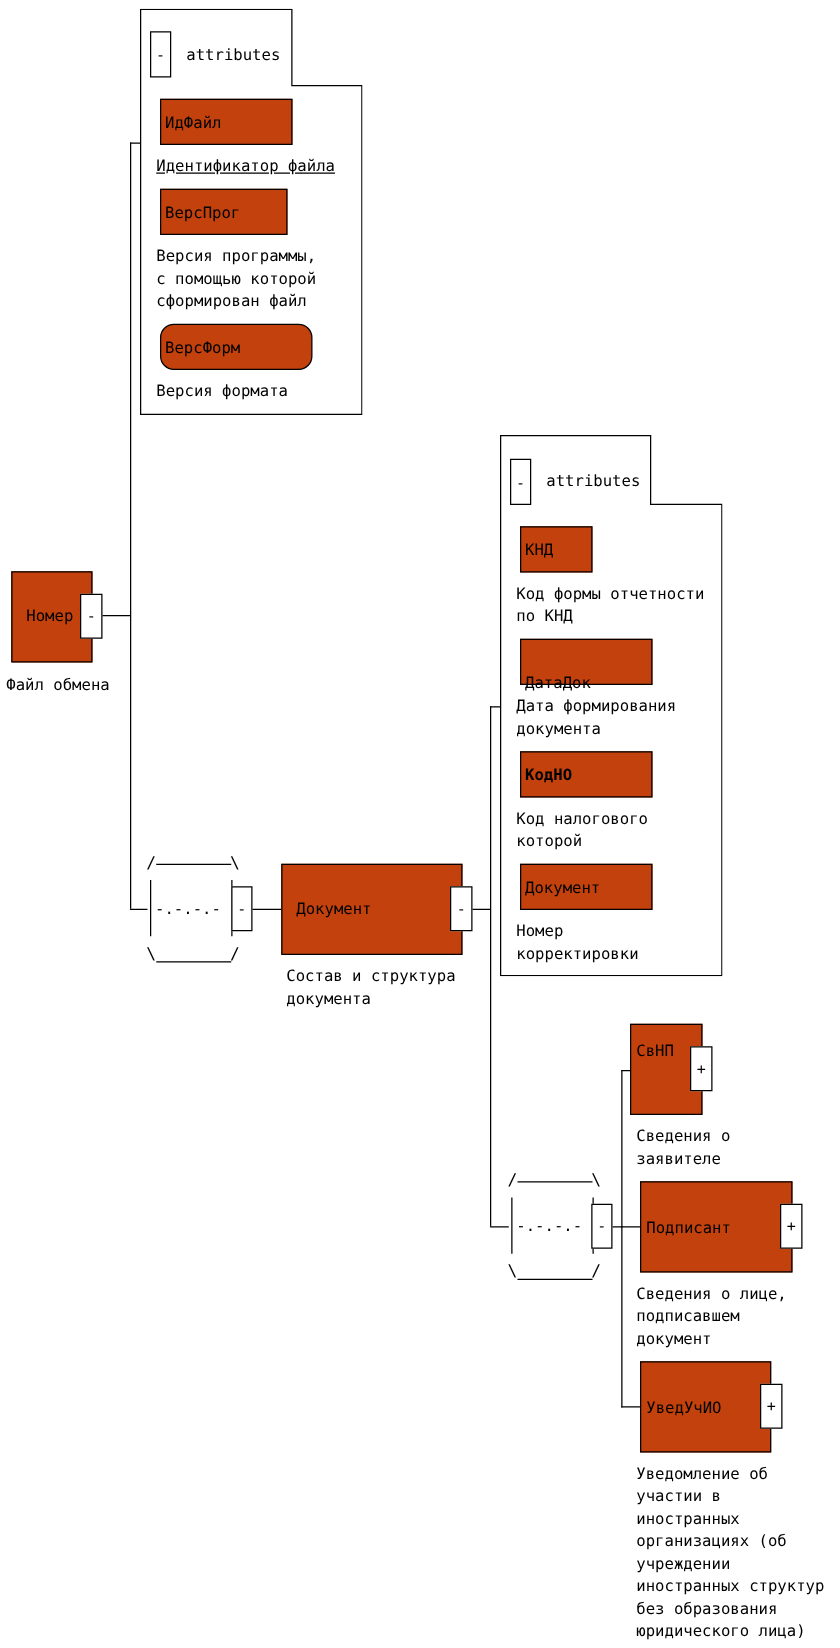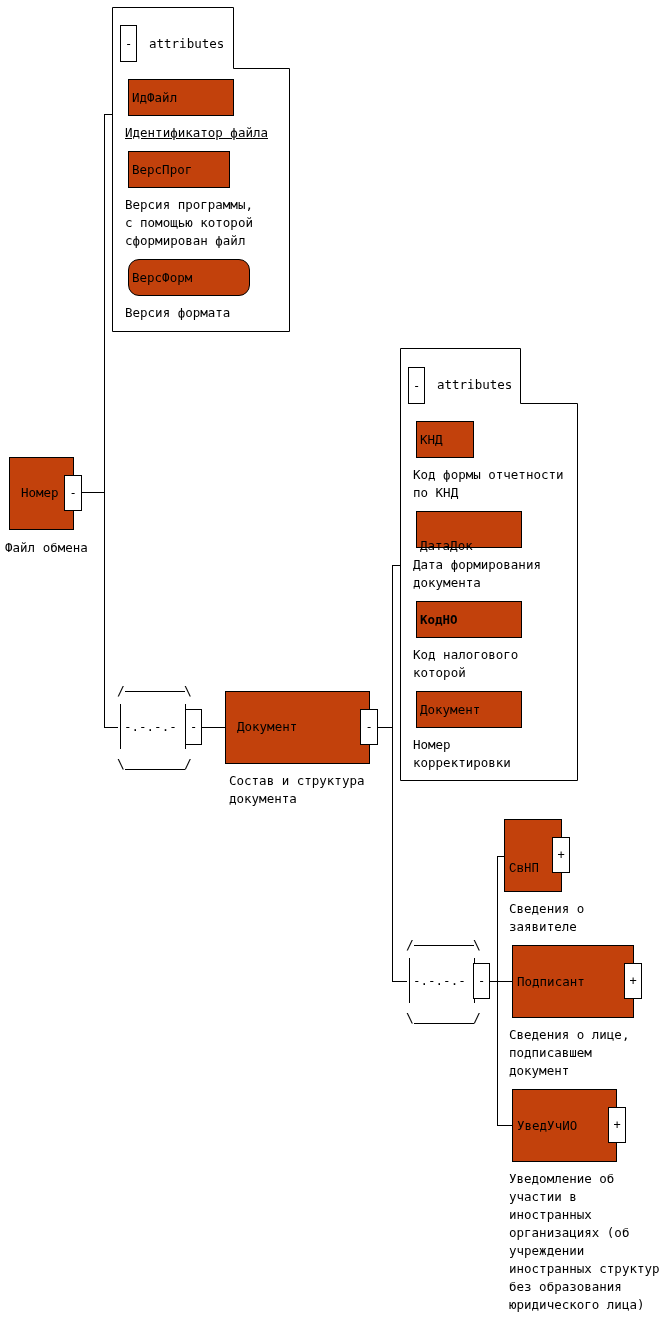--- a/index.html
+++ b/index.html
@@ -129,21 +129,21 @@
   <div class="vl" style="left:3px; top:20px; height:45px;"></div>
   <div class="vl" style="left:68px; top:20px; height:45px;"></div>
   <span class="seq-dots" style="left:7px; top:36px;">-.-.-.-</span>
   <span class="slash" style="left:0px; top:73px;">\</span>
   <div class="hl" style="left:8px; top:85px; width:60px;"></div>
   <span class="slash" style="left:67px; top:73px;">/</span>
 </div>
 <div class="tog" style="left:473px; top:963px; width:17px; height:36px;">-</div>
 
 <div class="box" style="left:504px; top:819px; width:58px; height:73px;">
-  <span class="lbl" style="left:4px; top:40px;font-family:Liberation Mono, monospace;">СвНП</span>
+  <span class="lbl" style="left:4px; top:12px;">СвНП</span>
 </div>
 <div class="tog" style="left:552px; top:837px; width:18px; height:36px;">+</div>
 <div class="desc" style="left:509px; top:900px;">Сведения о
 заявителе</div>
 
 <div class="box" style="left:512px; top:945px; width:122px; height:73px;">
   <span class="lbl" style="left:4px; top:27px;">Подписант</span>
 </div>
 <div class="tog" style="left:624px; top:963px; width:18px; height:36px;">+</div>
 <div class="desc" style="left:509px; top:1026px;">Сведения о лице,

